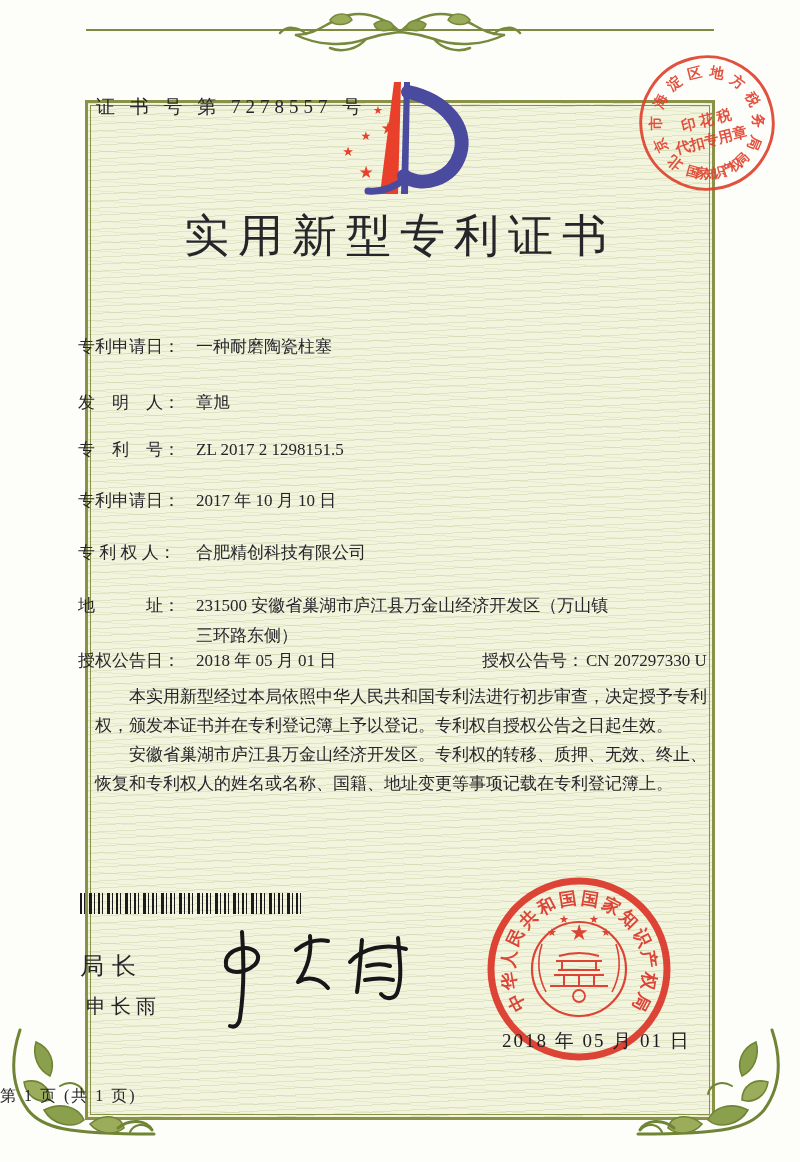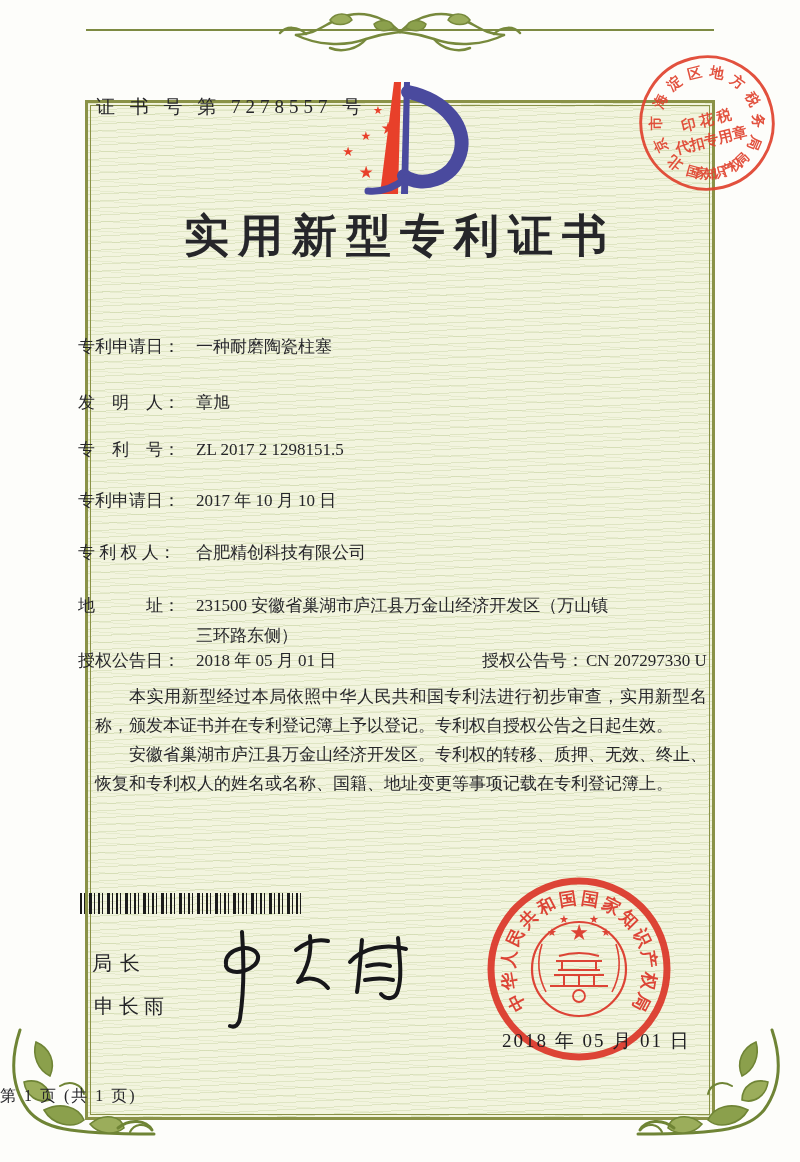--- a/index.html
+++ b/index.html
@@ -21,37 +21,37 @@
       repeating-linear-gradient(177deg, rgba(176,193,130,0.30) 0 1px, transparent 1px 7px),
       repeating-linear-gradient(184deg, rgba(176,193,130,0.18) 0 1px, transparent 1px 10px);
   }
   .frame-inner{position:absolute;inset:2px;border:1px solid #8a9247;}
   .corner-fl{position:absolute;z-index:2;}
   .corner-fl.bl{left:6px;top:1026px;}
   .corner-fl.br{left:636px;top:1026px;transform:scaleX(-1);}
   
   .cert-no{position:absolute;left:96px;top:94px;font-size:19px;letter-spacing:5px;z-index:3;}
   .logo{position:absolute;left:322px;top:78px;z-index:3;}
-  .title{position:absolute;left:0;right:0;top:206px;text-align:center;font-size:45px;font-weight:700;letter-spacing:9px;z-index:3;}
+  .title{position:absolute;left:0;right:0;top:206px;text-align:center;font-size:45px;font-weight:400;letter-spacing:9px;z-index:3;}
   .field{position:absolute;left:78px;font-size:17px;z-index:3;line-height:30px;}
   .field .fv{position:absolute;left:118px;top:0;white-space:pre-line;width:430px;}
   .field.right{left:455px;margin-left:27px;}
   .field.right .fv{left:104px;width:240px;}
   .body-text{position:absolute;left:95px;top:682px;width:612px;font-size:17px;line-height:29px;text-align:justify;z-index:3;}
   .body-text p{margin:0;text-indent:2em;}
   .barcode{
     position:absolute;left:80px;top:893px;width:222px;height:21px;z-index:3;
     background:repeating-linear-gradient(90deg,
       #1b1b1b 0 2px, transparent 2px 4px,
       #1b1b1b 4px 5px, transparent 5px 9px,
       #1b1b1b 9px 12px, transparent 12px 14px,
       #1b1b1b 14px 15px, transparent 15px 18px);
   }
-  .signer-title{position:absolute;left:92px;top:950px;font-size:20px;letter-spacing:8px;z-index:3;}
-  .signer-name{position:absolute;left:86px;top:993px;font-size:20px;letter-spacing:5px;z-index:3;padding-left:8px;}
+  .signer-title{position:absolute;left:80px;top:950px;font-size:24px;letter-spacing:8px;z-index:3;}
+  .signer-name{position:absolute;left:86px;top:993px;font-size:20px;letter-spacing:5px;z-index:3;}
   .signature{position:absolute;left:200px;top:926px;z-index:3;}
   .seal{position:absolute;left:484px;top:874px;z-index:4;opacity:.93;}
   .issue-date{position:absolute;left:502px;top:1028px;font-size:19px;letter-spacing:2px;z-index:5;color:#1d1d21;}
   .footer{position:absolute;left:0;right:0;top:1086px;font-size:16px;letter-spacing:2px;z-index:3;}
   .tax-stamp{position:absolute;left:634px;top:50px;z-index:5;transform:rotate(-14deg);opacity:.92;}
   .arc-ch{text-anchor:middle;dominant-baseline:central;font-weight:700;font-family:"Liberation Serif","DejaVu Serif",serif;}
   .tax-text{fill:#e0432f;}
   .seal-text{fill:#dc372a;}
 </style>
 </head>
@@ -156,21 +156,21 @@
   <div class="field" style="top:646px">
     <span>授权公告日：</span>
     <span class="fv">2018 年 05 月 01 日</span>
   </div>
   <div class="field right" style="top:646px">
     <span>授权公告号：</span>
     <span class="fv">CN 207297330 U</span>
   </div>
 
   <div class="body-text">
-    <p>本实用新型经过本局依照中华人民共和国专利法进行初步审查，实用新型名称，颁发本证书并在专利登记簿上予以登记。专利权自授权公告之日起生效。</p>
+    <p>本实用新型经过本局依照中华人民共和国专利法进行初步审查，决定授予专利权，颁发本证书并在专利登记簿上予以登记。专利权自授权公告之日起生效。</p>
     <p>安徽省巢湖市庐江县万金山经济开发区。专利权的转移、质押、无效、终止、恢复和专利权人的姓名或名称、国籍、地址变更等事项记载在专利登记簿上。</p>
   </div>
 
   <div class="barcode"></div>
 
   <div class="signer-title">局长</div>
   <div class="signer-name">申长雨</div>
 
   <svg class="signature" width="225" height="110" viewBox="0 0 225 110">
     <g fill="none" stroke="#17171a" stroke-width="4" stroke-linecap="round" stroke-linejoin="round">

